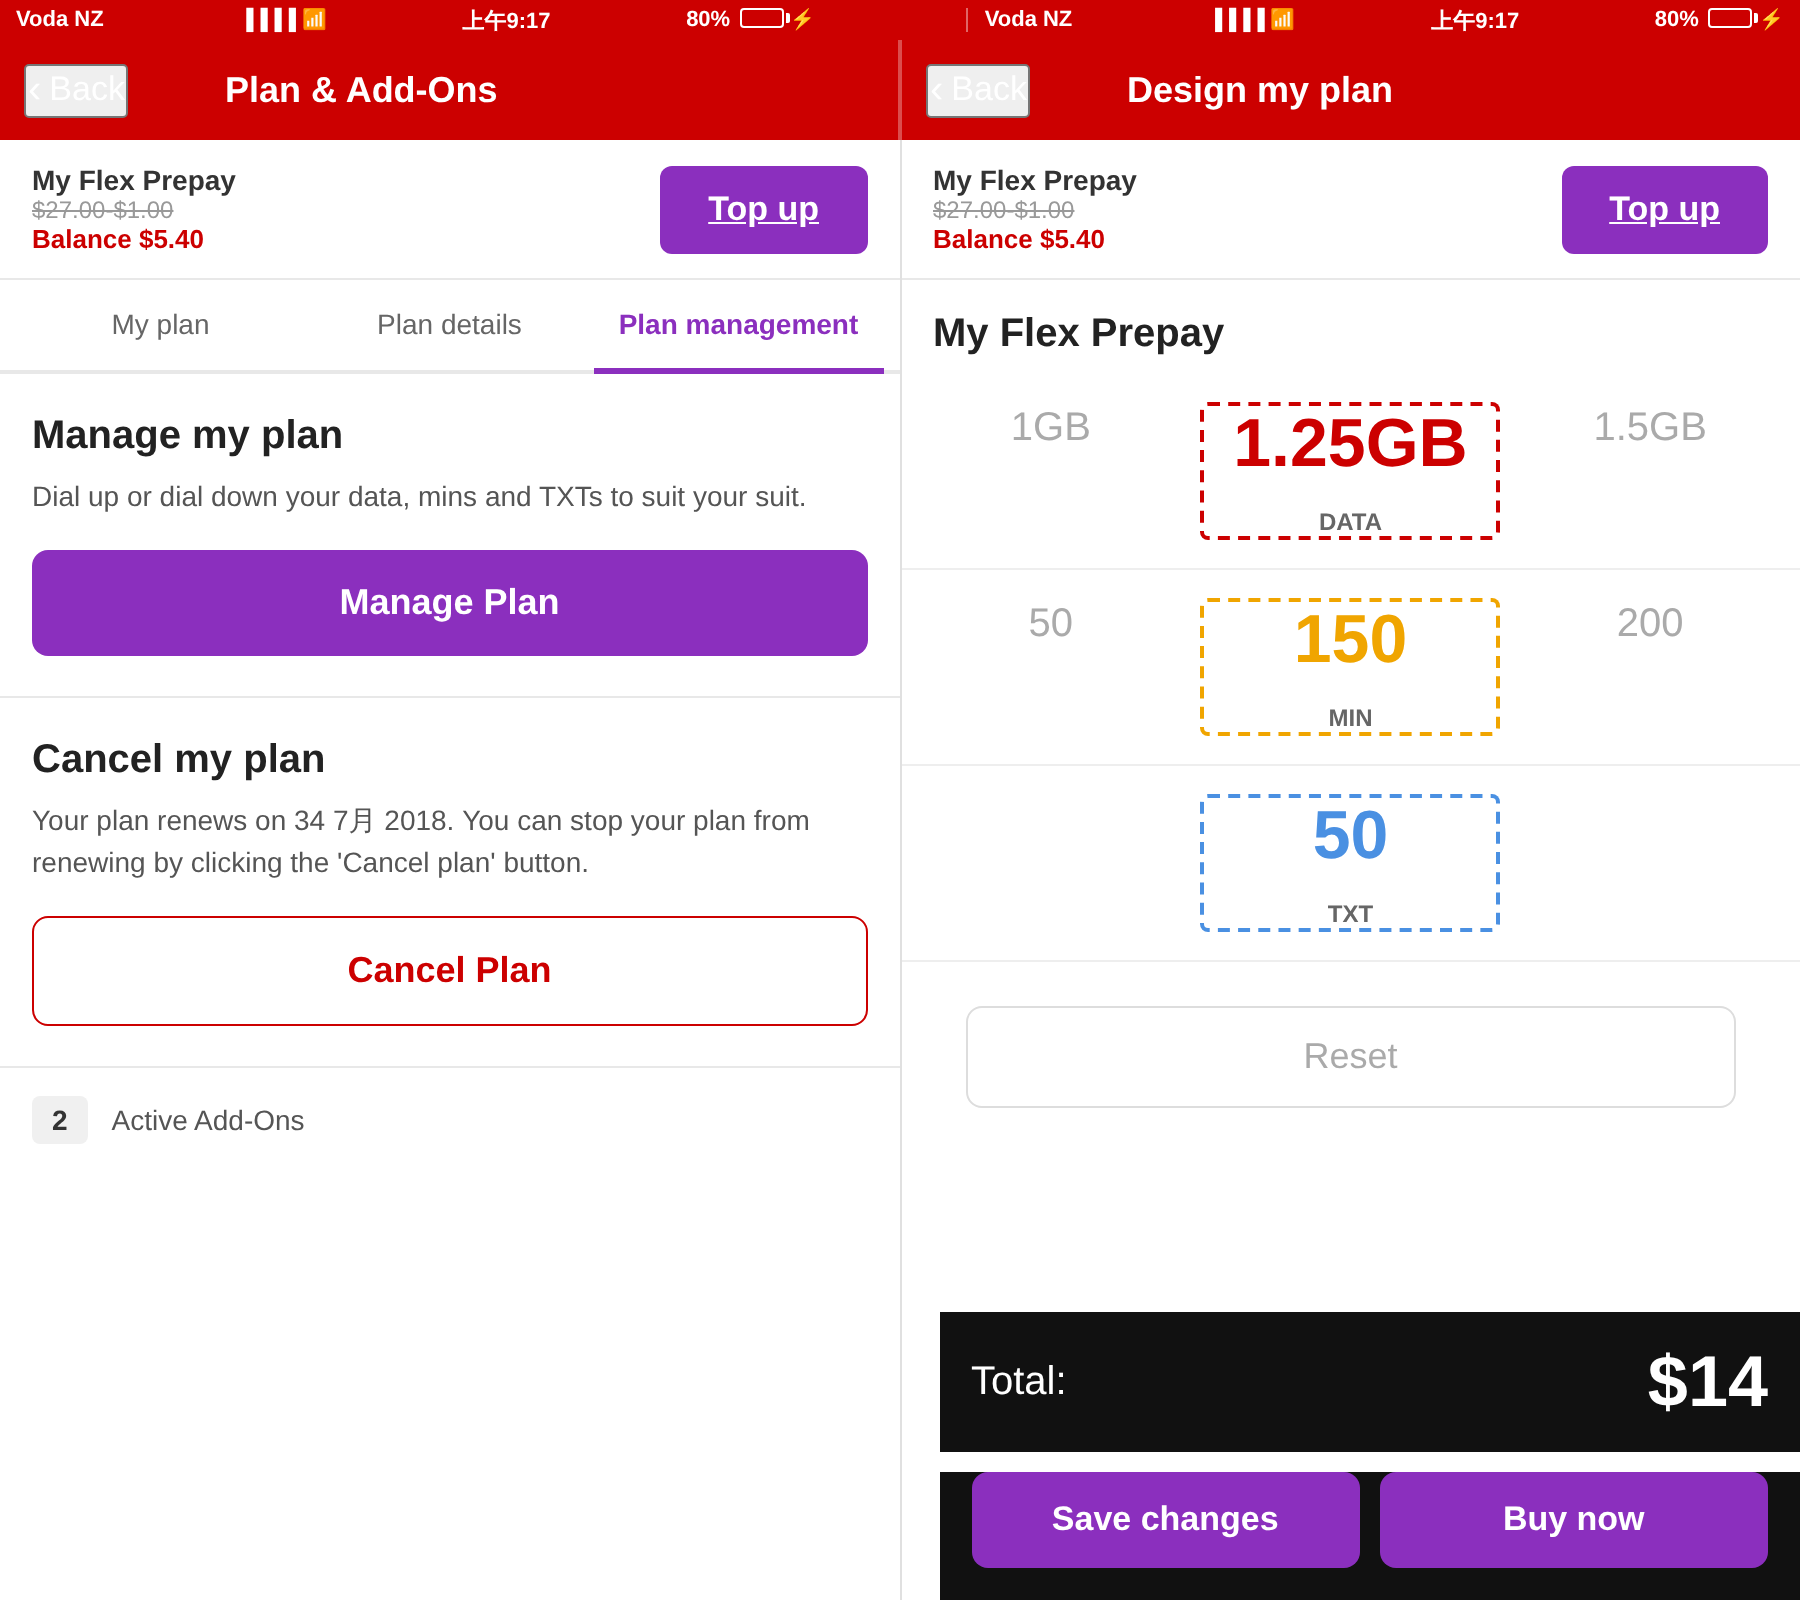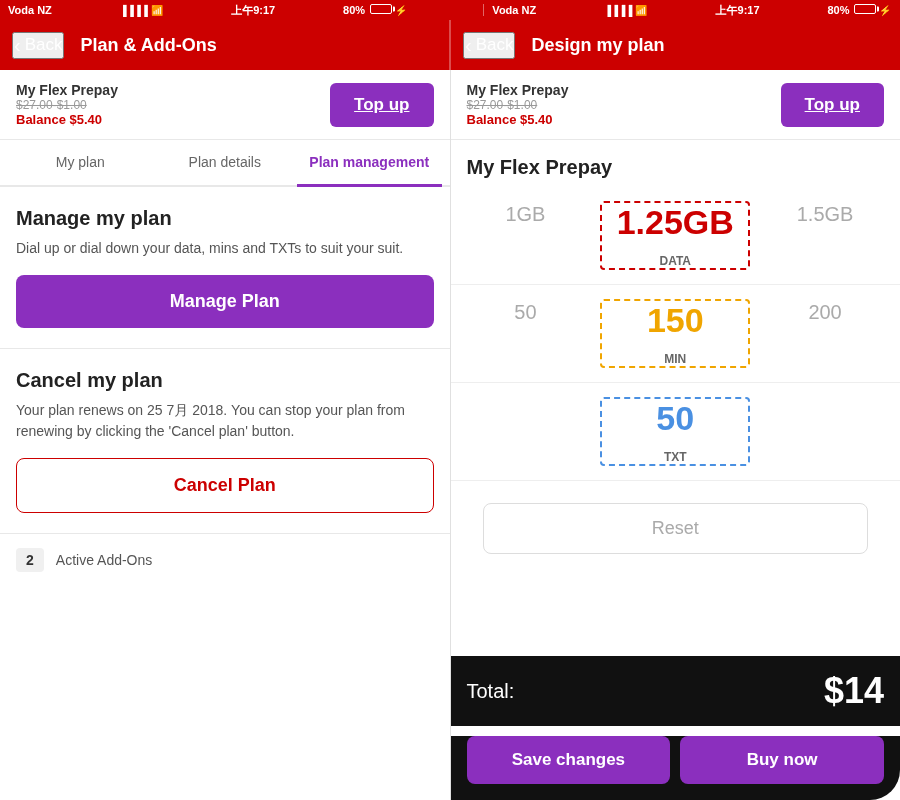--- a/index.html
+++ b/index.html
@@ -45,20 +45,21 @@
       height: 100%;
       width: 75%;
       background: #4CD964;
       border-radius: 1px;
     }
     .header {
       flex: 1;
       display: flex;
       align-items: center;
       padding: 0 12px;
+      gap: 32px;
     }
     .header + .header {
       border-left: 1px solid rgba(255,255,255,0.3);
     }
     .back-btn {
       display: flex;
       align-items: center;
       color: white;
       font-size: 17px;
       font-weight: 400;
@@ -75,21 +76,20 @@
       font-size: 18px;
       font-weight: 700;
       margin-left: 16px;
     }
 
     
     .main-content {
       display: flex;
       flex: 1;
       overflow: hidden;
-      border-radius: 30px;
     }
 
     
     .left-panel {
       flex: 1;
       display: flex;
       flex-direction: column;
       background: white;
       border-right: 1px solid #e0e0e0;
       overflow-y: auto;
@@ -397,21 +397,21 @@
     </div>
 
     <div class="section">
       <div class="section-title">Manage my plan</div>
       <div class="section-desc">Dial up or dial down your data, mins and TXTs to suit your suit.</div>
       <button class="manage-plan-btn">Manage Plan</button>
     </div>
 
     <div class="section">
       <div class="section-title">Cancel my plan</div>
-      <div class="section-desc">Your plan renews on 25 7月 2018. You can stop your plan from renewing by clicking the 'Cancel plan' button.</div>
+      <div class="section-desc">Your plan renews on 34 7月 2018. You can stop your plan from renewing by clicking the 'Cancel plan' button.</div>
       <button class="cancel-plan-btn">Cancel Plan</button>
     </div>
 
     <div class="addons-row">
       <span class="addons-badge">2</span>
       <span class="addons-label">Active Add-Ons</span>
     </div>
 
   </div>
 
@@ -477,21 +477,21 @@
         </div>
       </div>
       <div class="fade-left"></div>
       <div class="fade-right"></div>
     </div>
 
     <div style="padding:10px 16px;">
       <button class="reset-btn">Reset</button>
     </div>
 
-    <div style="margin-top:auto;">
+    <div style="margin-top:auto;padding-left:19px;">
       <div class="bottom-bar">
         <span style="color:white;font-size:20px;font-weight:400;">Total:</span>
         <span style="color:white;font-size:36px;font-weight:800;margin-left:8px;">$14</span>
       </div>
       <div class="bottom-actions">
         <button class="save-changes-btn">Save changes</button>
         <button class="buy-now-btn">Buy now</button>
       </div>
     </div>
 

